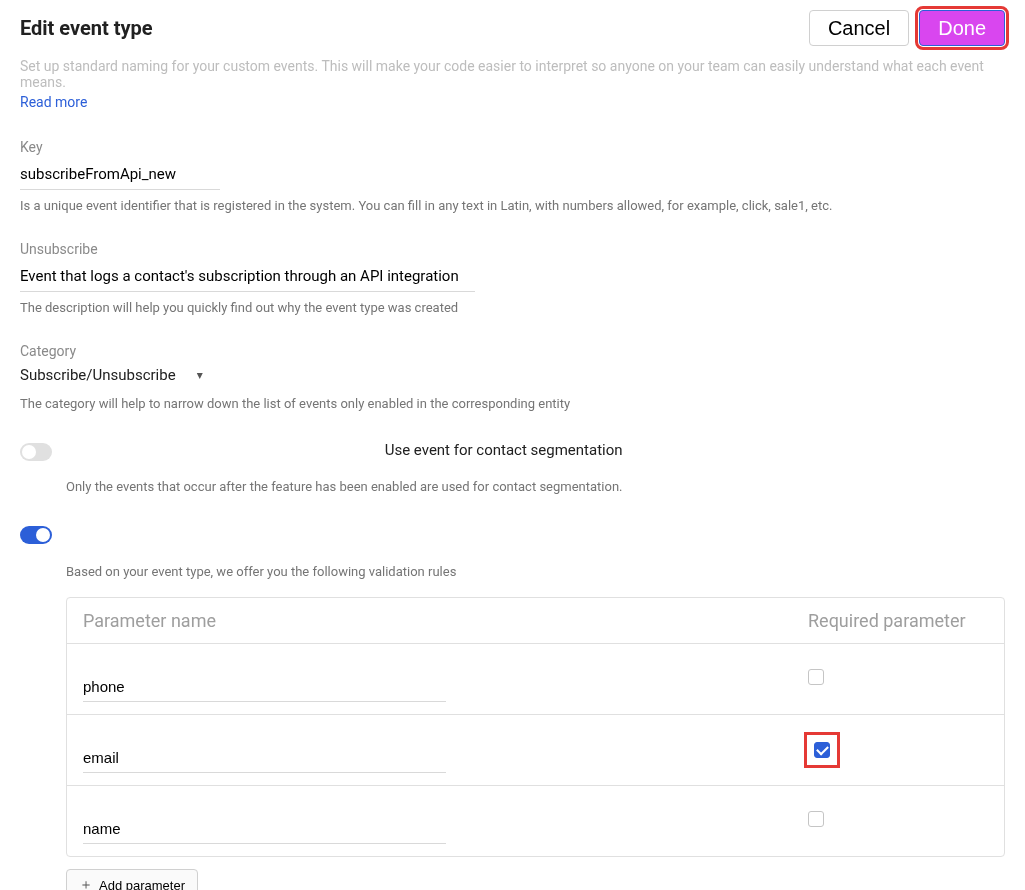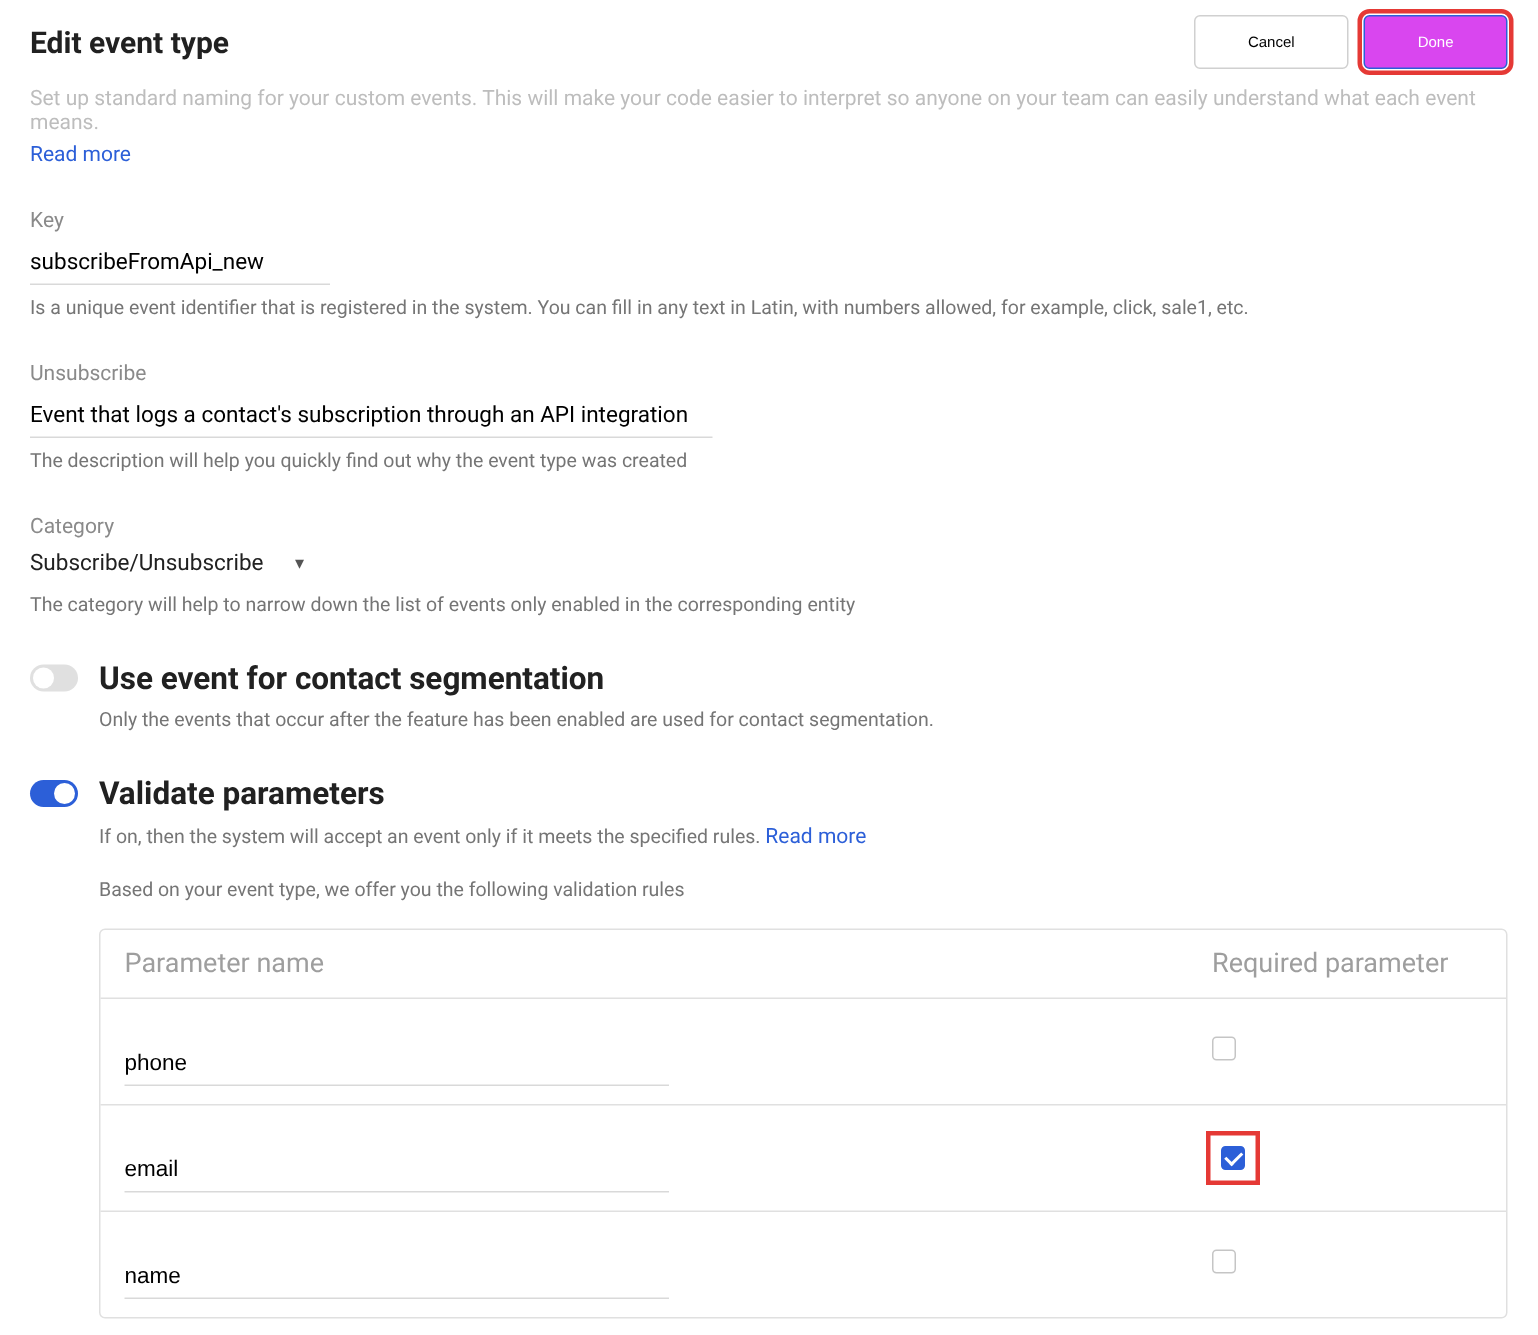--- a/index.html
+++ b/index.html
@@ -16,22 +16,22 @@
     align-items: center;
     margin-bottom: 12px;
   }
   .header h1 {
     font-size: 20px;
     font-weight: 700;
   }
   .header-buttons { display: flex; gap: 10px; }
   .btn {
     height: 36px;
-    padding: 0 35px;
-    font-size: 10px;
+    padding: 0 18px;
+    font-size: 20px;
     border-radius: 4px;
     cursor: pointer;
     border: 1px solid #d0d0d0;
     background: #fff;
   }
   .btn-primary {
     background: #d946ef;
     border: 1px solid #2c5fd8;
     color: #fff;
   }
@@ -97,28 +97,29 @@
     position: absolute;
     width: 14px;
     height: 14px;
     border-radius: 50%;
     background: #fff;
     top: 2px;
   }
   .toggle-off .toggle-knob { left: 2px; }
   .toggle-on .toggle-knob { right: 2px; }
   .toggle-title {
-    font-size: 21px;
-    font-weight: 700;
+    font-size: 15px;
+    font-weight: 400;
     color: #212121;
+    text-align: right;
   }
   .toggle-sub {
     font-size: 13px;
     color: #757575;
-    margin-top: 8px;
+    margin-top: 20px;
   }
   .validation-hint {
     margin-top: 20px;
     margin-left: 46px;
     font-size: 13px;
     color: #757575;
   }
   .param-table {
     margin-left: 46px;
     margin-top: 18px;
@@ -245,27 +246,20 @@
   </div>
   <div>
     <div class="toggle-title">Use event for contact segmentation</div>
     <div class="toggle-sub">Only the events that occur after the feature has been enabled are used for contact segmentation.</div>
   </div>
 </div>
 
 <div class="toggle-row">
   <div class="toggle toggle-on">
     <div class="toggle-knob"></div>
-  </div>
-  <div>
-    <div class="toggle-title">Validate parameters</div>
-    <div class="toggle-sub">
-      <span>If on, then the system will accept an event only if it meets the specified rules.  </span>
-      <span class="link">Read more</span>
-    </div>
   </div>
 </div>
 
 <div class="validation-hint">Based on your event type, we offer you the following validation rules</div>
 
 <div class="param-table">
   <div class="param-header">
     <div class="col-name">Parameter name</div>
     <div class="col-req">Required parameter</div>
   </div>

